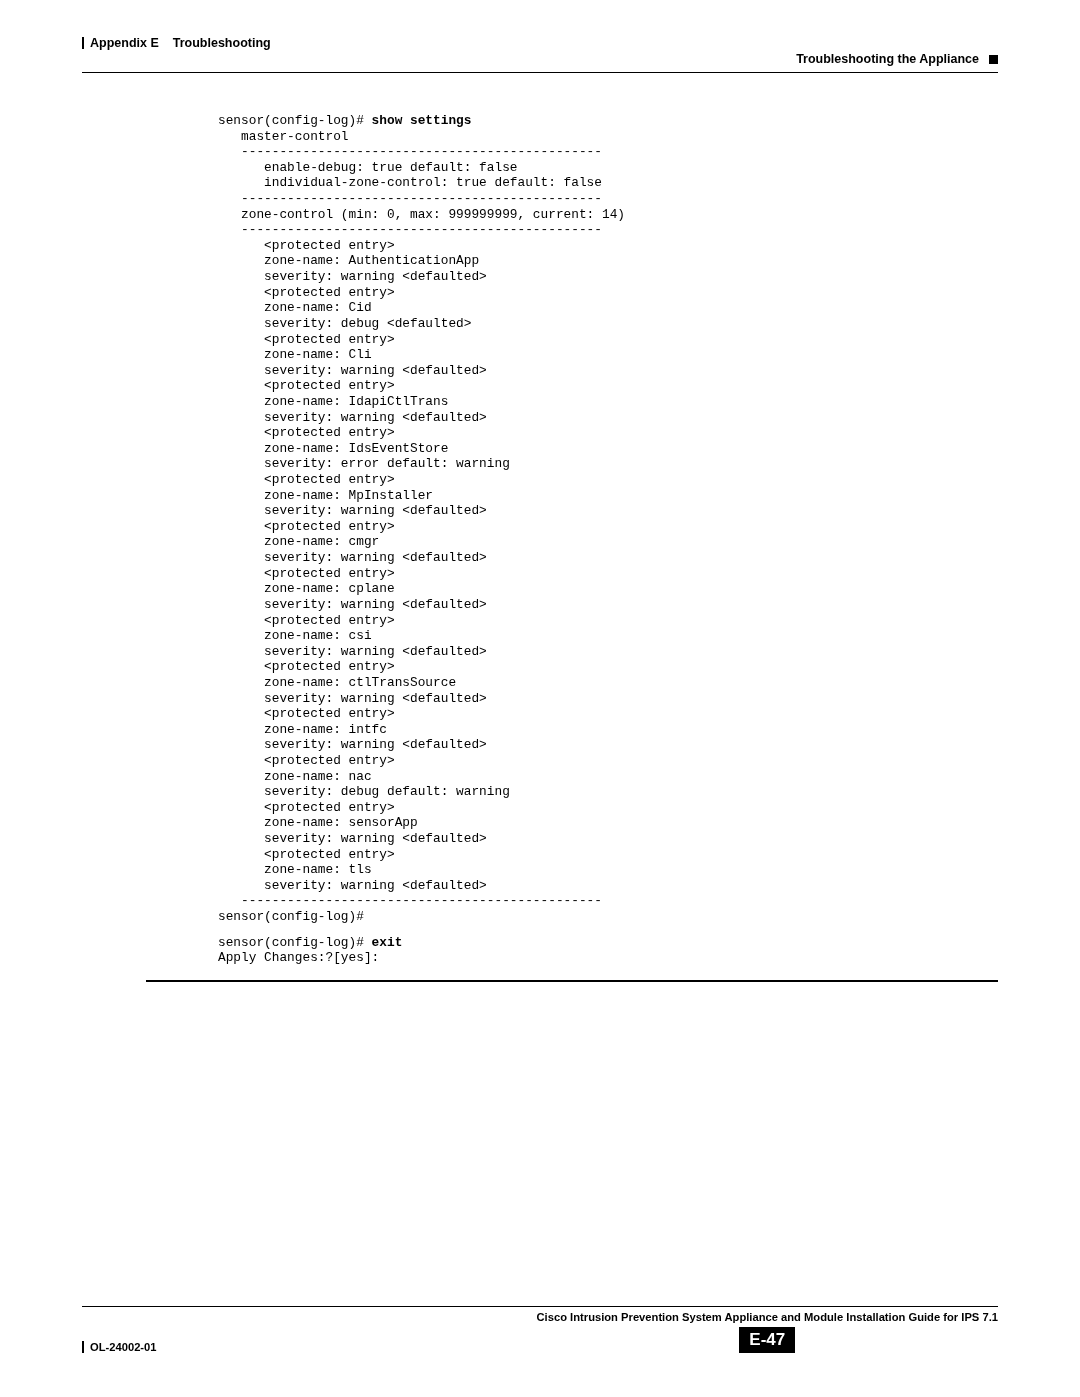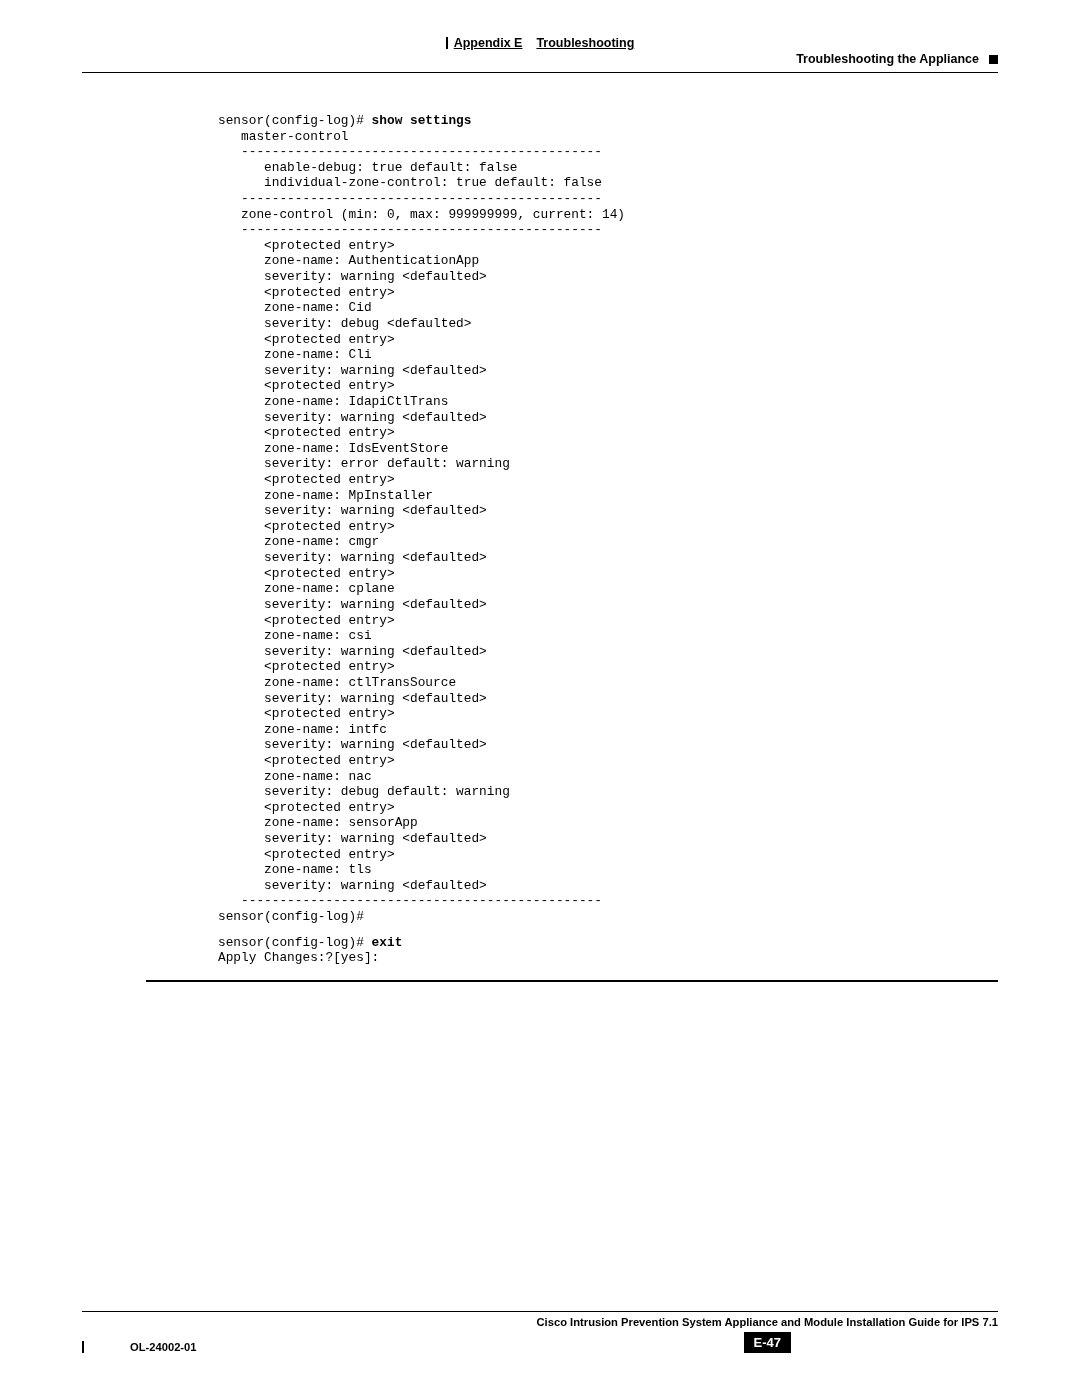--- a/index.html
+++ b/index.html
@@ -11,27 +11,26 @@
     position: relative;
     color: #000;
   }
   .page {
     padding: 36px 82px 40px 82px;
     position: relative;
     height: 100%;
   }
   .header-row {
     display: flex;
-    justify-content: center;
+    justify-content: flex-start;
     align-items: flex-start;
     font-family: Arial, Helvetica, sans-serif;
     font-size: 12.5px;
     font-weight: bold;
     margin-bottom: 2px;
-    text-decoration: underline;
   }
   .header-left {
     display: flex;
     align-items: center;
   }
   .hdr-bar {
     display: inline-block;
     width: 2px;
     height: 12px;
     background: #000;
@@ -112,39 +111,38 @@
     display: flex;
     justify-content: space-between;
     align-items: flex-end;
     font-family: Arial, Helvetica, sans-serif;
     font-size: 11.2px;
     font-weight: bold;
   }
   .footer-left {
     display: flex;
     align-items: flex-end;
-    gap: 40px;
   }
   .ft-bar {
     display: inline-block;
     width: 2px;
     height: 12px;
     background: #000;
     margin-right: 6px;
   }
   .footer-right {
     text-align: center;
   }
   .page-badge {
     display: inline-block;
     background: #000;
     color: #fff;
     font-family: Arial, Helvetica, sans-serif;
     font-weight: bold;
-    font-size: 13px;
+    font-size: 17px;
     padding: 3px 10px;
     margin-top: 4px;
   }
 </style>
 </head>
 <body>
 
 <div class="page">
 
   <div class="header-row">

